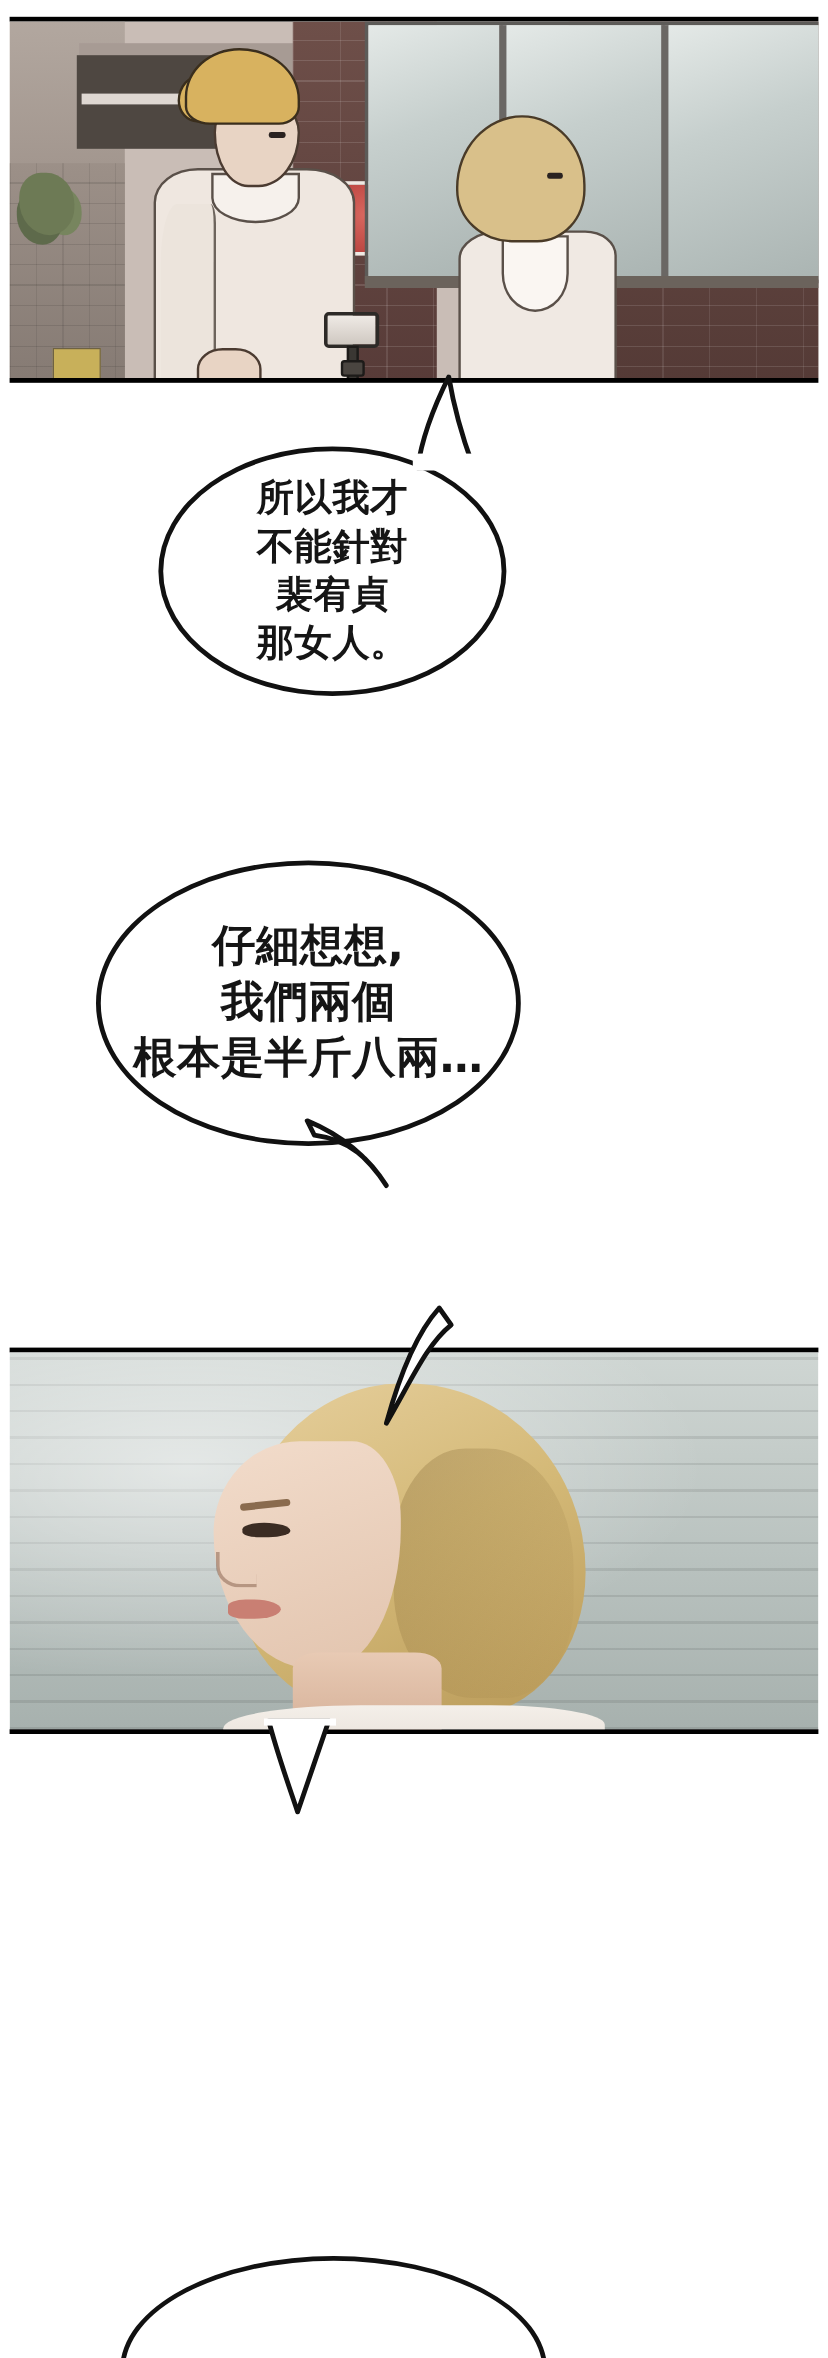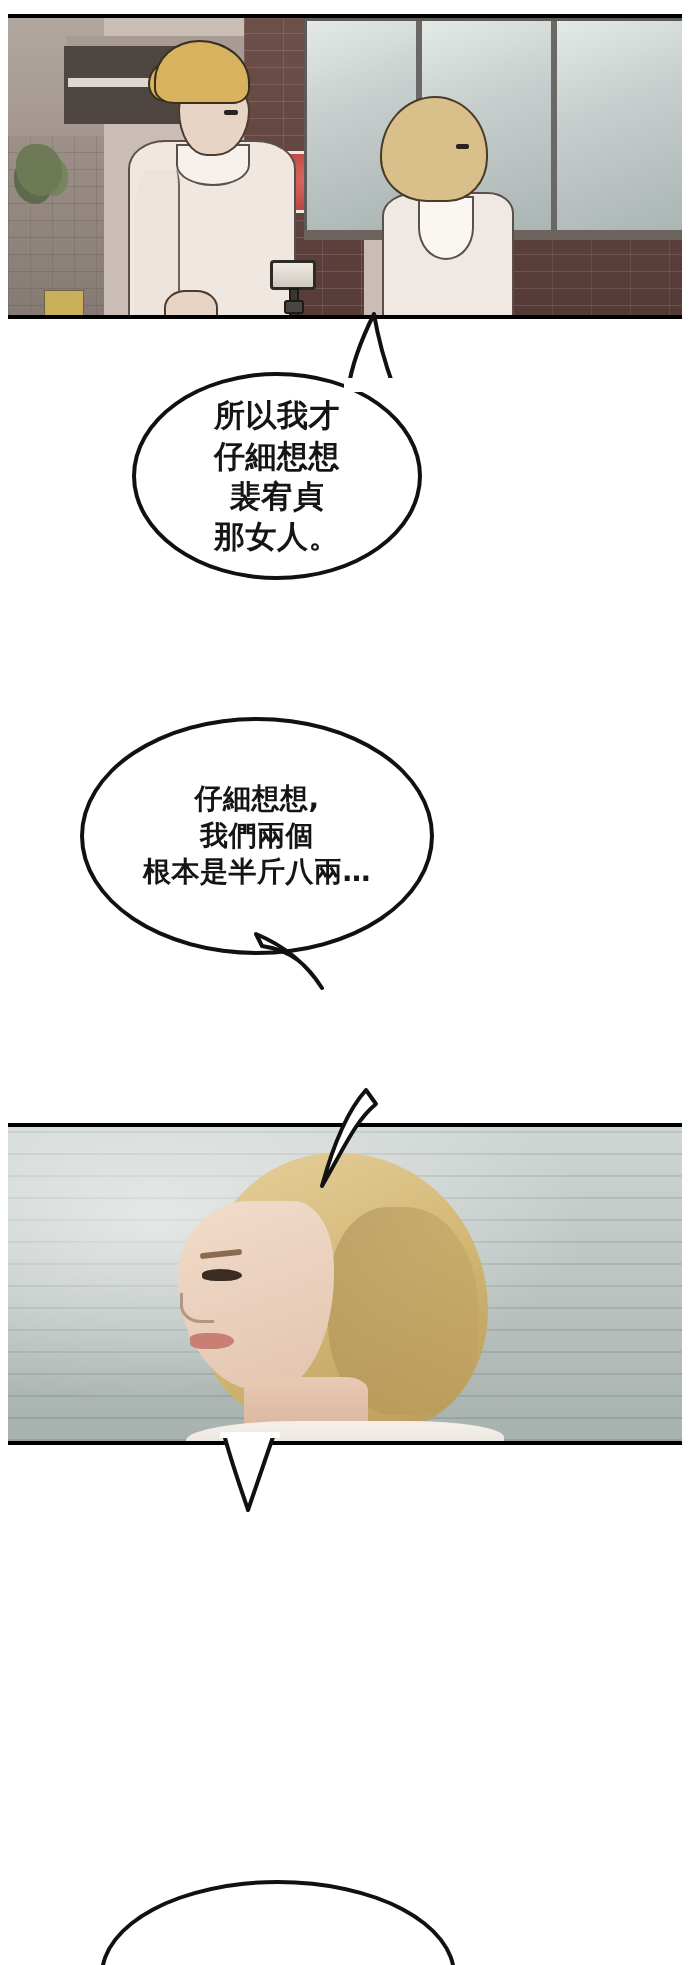--- a/index.html
+++ b/index.html
@@ -267,21 +267,21 @@
     white-space:pre-line;
   }
   
   .tail { position:absolute; z-index:6; }
   .tail svg { display:block; }
 
   #bubble1 { left:132px; top:372px; width:290px; height:208px; border-radius:50%/50%; }
   #bubble1 .txt { font-size:31px; }
 
   #bubble2 { left:80px; top:717px; width:354px; height:238px; border-radius:50%/50%; }
-  #bubble2 .txt { font-size:28px; }
+  #bubble2 .txt { font-size:36px; }
 
   #bubble3 { left:288px; top:942px; width:222px; height:172px; border-radius:50%/50%; }
   #bubble3 .txt { font-size:29px; }
 
   #bubble4 { left:100px; top:1880px; width:356px; height:190px; border-radius:50%/50%; }
   #bubble4 .txt { font-size:31px; padding-top:62px; }
 </style>
 </head>
 <body>
 
@@ -336,21 +336,21 @@
   </div>
 
   <div class="tail" style="left:330px;top:312px;width:70px;height:80px;">
     <svg width="70" height="80" viewBox="0 0 70 80">
       <path d="M18 78 C 22 50, 34 22, 44 2 C 48 26, 56 54, 64 76 Z" fill="#ffffff" stroke="#111111" stroke-width="4" stroke-linejoin="round"></path>
       <rect x="14" y="66" width="56" height="18" fill="#ffffff"></rect>
     </svg>
   </div>
   <div class="bubble" id="bubble1">
     <div class="txt">所以我才
-仔細想想
+不能針對
 裴宥貞
 那女人。</div>
   </div>
 
   <div class="bubble" id="bubble2">
     <div class="txt">仔細想想,
 我們兩個
 根本是半斤八兩…</div>
   </div>
   <div class="tail" style="left:252px;top:930px;width:90px;height:62px;">

